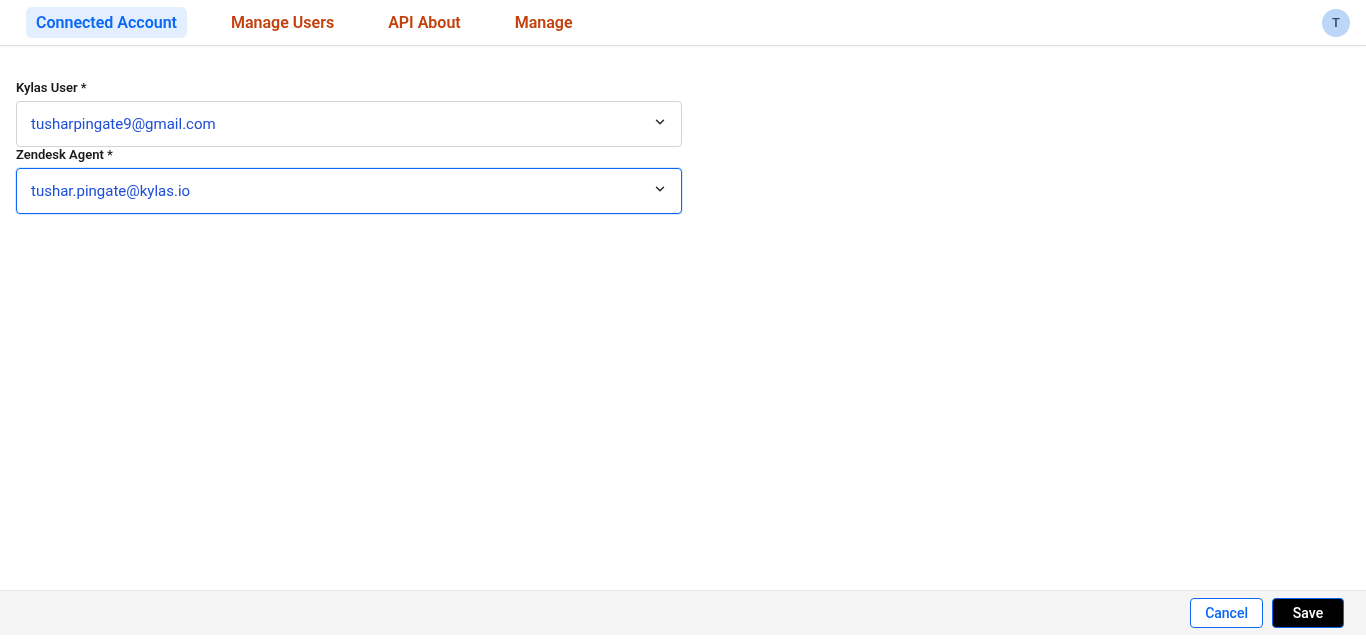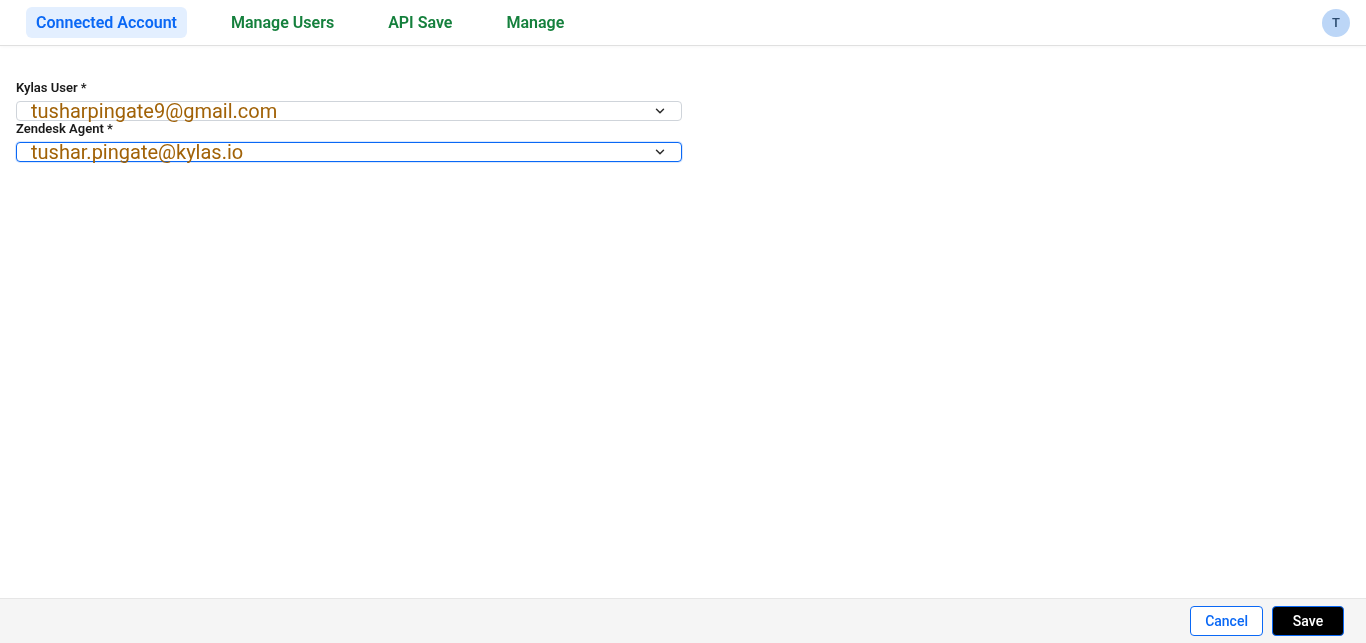--- a/index.html
+++ b/index.html
@@ -25,21 +25,21 @@
       box-shadow: 0 1px 3px rgba(0,0,0,0.03);
     }
     .tabs {
       display: flex;
       gap: 34px;
       align-items: center;
     }
     .tab {
       font-size: 16px;
       font-weight: 600;
-      color: #15803d;
+      color: #c2410c;
       cursor: pointer;
       padding: 6px 10px;
       border-radius: 6px;
     }
     .tab.active {
       color: #0a68f5;
       background: #e3efff;
     }
     .avatar {
       width: 28px;
@@ -65,42 +65,42 @@
       font-weight: 600;
       color: #1a1a1a;
       margin-bottom: 6px;
       display: block;
     }
     .required {
       color: #1a1a1a;
     }
     .select-box {
       width: 100%;
-      height: 20px;
+      height: 46px;
       border: 1px solid #cfd4da;
       border-radius: 4px;
       display: flex;
       align-items: center;
       justify-content: space-between;
       padding: 0 14px;
       cursor: pointer;
       background: #fff;
-      font-size: 20px;
-      color: #a16207;
+      font-size: 15px;
+      color: #1d4ed8;
     }
     .select-box.focused {
       border: 1px solid #0a68f5;
       box-shadow: 0 0 0 1px rgba(10,104,245,0.15);
     }
     .select-box .chevron {
       color: #2b2b2b;
     }
     .footer {
       position: absolute;
-      bottom: 0;
+      bottom: 8px;
       left: 0;
       right: 0;
       height: 45px;
       background: #f5f5f5;
       border-top: 1px solid #e6e6e6;
       display: flex;
       align-items: center;
       justify-content: flex-end;
       padding: 0 22px;
       gap: 9px;
@@ -137,21 +137,21 @@
 
 <div class="header">
   <div class="tabs">
     <div class="tab active">
       <span>Connected Account</span>
     </div>
     <div class="tab">
       <span>Manage Users</span>
     </div>
     <div class="tab">
-      <span>API Save</span>
+      <span>API About</span>
     </div>
     <div class="tab">
       <span>Manage</span>
     </div>
   </div>
   <div class="avatar">
     <span>T</span>
   </div>
 </div>
 

